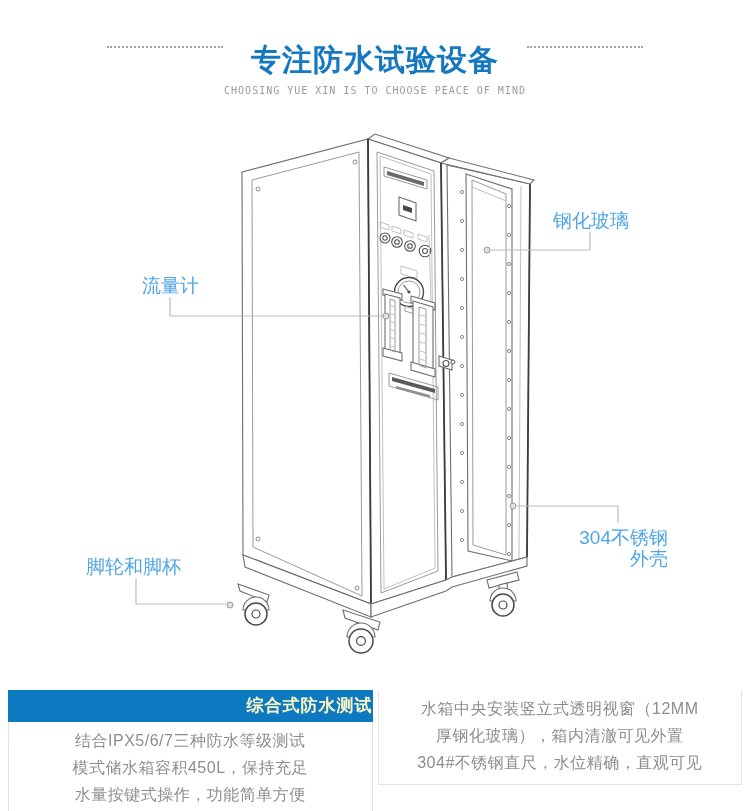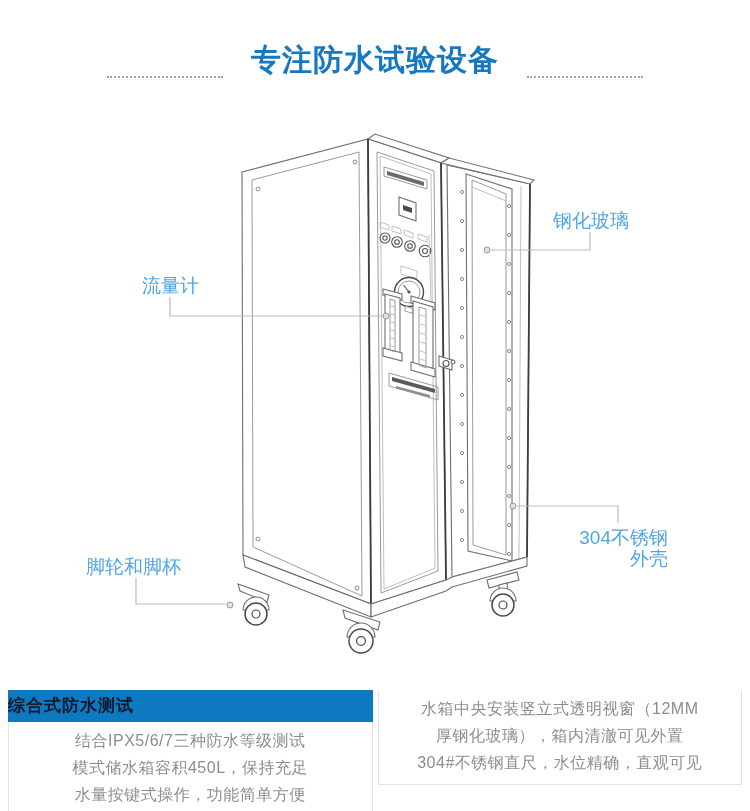--- a/index.html
+++ b/index.html
@@ -5,21 +5,21 @@
   * { box-sizing: border-box; margin: 0; padding: 0; }
   html, body { width: 750px; background: #ffffff; }
   body {
     height: 811px; overflow: hidden;
     font-family: "Liberation Sans", sans-serif;
   }
   .page { position: relative; width: 750px; height: 811px; background: #fff; }
 
   
   .hdr { height: 110px; padding-top: 42px; text-align: center; }
-  .title-row { display: flex; align-items: flex-end; justify-content: center; column-gap: 28px; }
+  .title-row { display: flex; align-items: flex-start; justify-content: center; column-gap: 28px; }
   .dots { width: 116px; height: 2px; border-bottom: 2px dotted #a2a2a2; margin-top: 4px; }
   .main-title {
     font-size: 30px; font-weight: 700; color: #1678c0; letter-spacing: 1px;
     line-height: 36px; white-space: nowrap;
   }
   .sub-title {
     margin-top: 7px; font-family: "DejaVu Sans Mono", "Liberation Mono", monospace;
     font-size: 10px; color: #9b9b9b; letter-spacing: 1px; white-space: nowrap;
   }
 
@@ -32,22 +32,22 @@
   }
   .c-flow   { left: 142px; top: 165px; text-align: center; }
   .c-glass  { left: 553px; top: 100px; }
   .c-steel  { left: 572px; top: 417px; width: 96px; text-align: right; }
   .c-caster { left: 86px;  top: 446px; }
 
   
   .features { display: flex; column-gap: 5px; padding: 0 8px; }
   .card { flex: 1; }
   .card-hd {
-    background: #0d79c0; color: #0f172a; font-weight: 700; font-size: 17px;
-    text-align: left; height: 32px; line-height: 32px; letter-spacing: 1px;
+    background: #0d79c0; color: #fef9c3; font-weight: 700; font-size: 17px;
+    text-align: right; height: 32px; line-height: 32px; letter-spacing: 1px;
   }
   .card-bd {
     border: 1px solid #e3e3e3; border-top: none;
     min-height: 89px; padding: 5px 2px 8px;
     text-align: center; font-size: 16px; color: #8d8d8d;
     line-height: 27px; white-space: pre-line; letter-spacing: 0.5px;
   }
 
   
   .ln   { fill: #ffffff; stroke: #6f6f6f; stroke-width: 1.1; }
@@ -62,20 +62,21 @@
 <body>
 
 <div class="page">
 
   <div class="hdr">
     <div class="title-row">
       <span class="dots"></span>
       <h1 class="main-title">专注防水试验设备</h1>
       <span class="dots"></span>
     </div>
+    <div class="sub-title">CHOOSING YUE XIN IS TO CHOOSE PEACE OF MIND</div>
   </div>
 
   <div class="figure">
     <svg width="750" height="580" viewBox="0 110 750 580">
 
       <g>
         <path class="ln" d="M447,165 L530,184 L527,557 L452,577 Z"></path>
         <path class="ln3" d="M521,186 L519,558"></path>
         <path class="dark" d="M530,184 L527,557" stroke-width="1.3"></path>
       </g>

